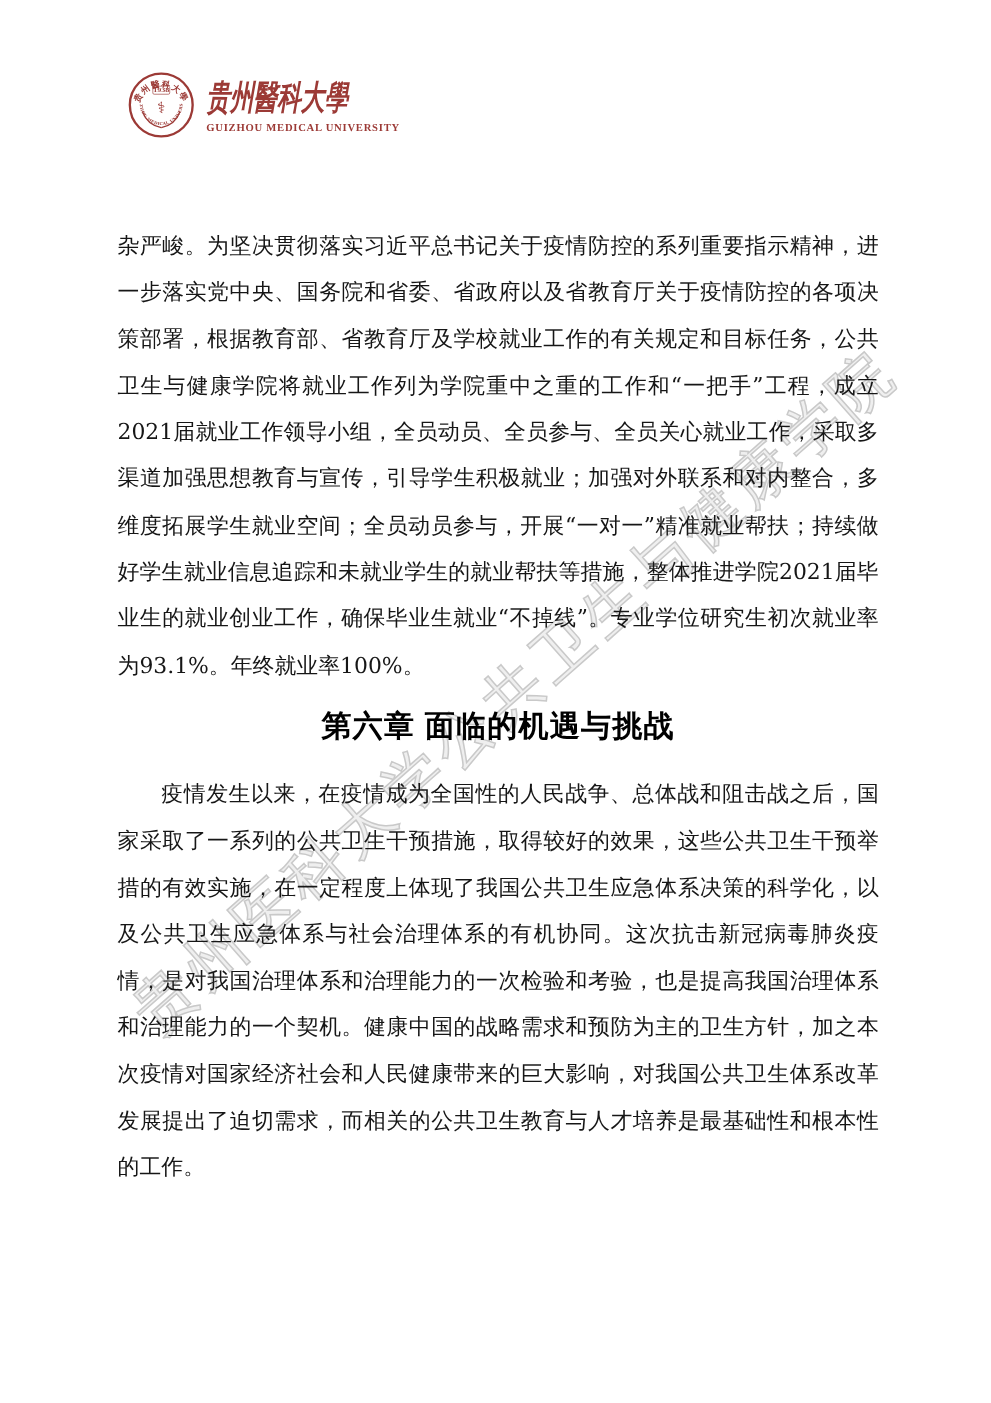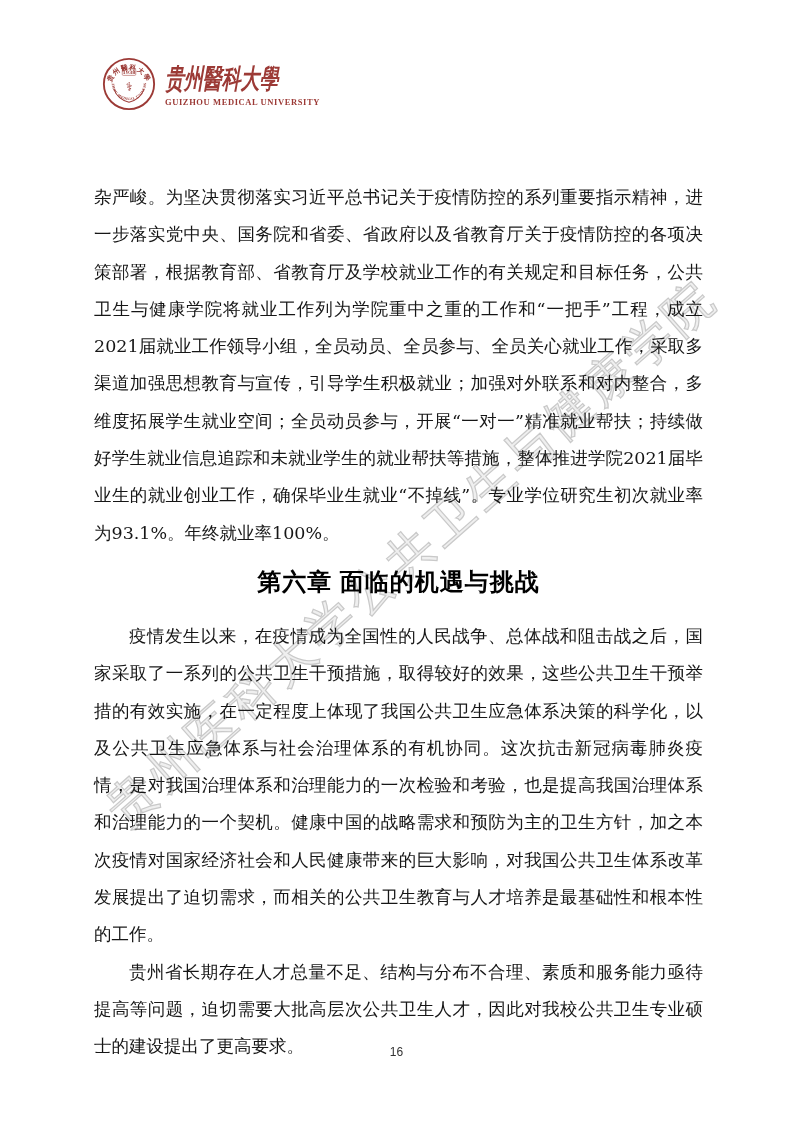--- a/index.html
+++ b/index.html
@@ -94,20 +94,16 @@
     <div class="names">
       <div class="name-zh">贵州醫科大學</div>
       <div class="name-en">GUIZHOU MEDICAL UNIVERSITY</div>
     </div>
   </header>
 
   <main class="body-text">
     <p class="para no-indent">杂严峻。为坚决贯彻落实习近平总书记关于疫情防控的系列重要指示精神，进一步落实党中央、国务院和省委、省政府以及省教育厅关于疫情防控的各项决策部署，根据教育部、省教育厅及学校就业工作的有关规定和目标任务，公共卫生与健康学院将就业工作列为学院重中之重的工作和“一把手”工程，成立2021届就业工作领导小组，全员动员、全员参与、全员关心就业工作，采取多渠道加强思想教育与宣传，引导学生积极就业；加强对外联系和对内整合，多维度拓展学生就业空间；全员动员参与，开展“一对一”精准就业帮扶；持续做好学生就业信息追踪和未就业学生的就业帮扶等措施，整体推进学院2021届毕业生的就业创业工作，确保毕业生就业“不掉线”。专业学位研究生初次就业率为93.1%。年终就业率100%。</p>
     <h1 class="chapter">第六章 面临的机遇与挑战</h1>
     <p class="para">疫情发生以来，在疫情成为全国性的人民战争、总体战和阻击战之后，国家采取了一系列的公共卫生干预措施，取得较好的效果，这些公共卫生干预举措的有效实施，在一定程度上体现了我国公共卫生应急体系决策的科学化，以及公共卫生应急体系与社会治理体系的有机协同。这次抗击新冠病毒肺炎疫情，是对我国治理体系和治理能力的一次检验和考验，也是提高我国治理体系和治理能力的一个契机。健康中国的战略需求和预防为主的卫生方针，加之本次疫情对国家经济社会和人民健康带来的巨大影响，对我国公共卫生体系改革发展提出了迫切需求，而相关的公共卫生教育与人才培养是最基础性和根本性的工作。</p>
-    <p class="para">贵州省长期存在人才总量不足、结构与分布不合理、素质和服务能力亟待提高等问题，迫切需要大批高层次公共卫生人才，因此对我校公共卫生专业硕士的建设提出了更高要求。</p>
   </main>
 
-  <footer class="page-footer">
-    <span class="page-number">16</span>
-  </footer>
 
 </div>
 
 </body></html>

